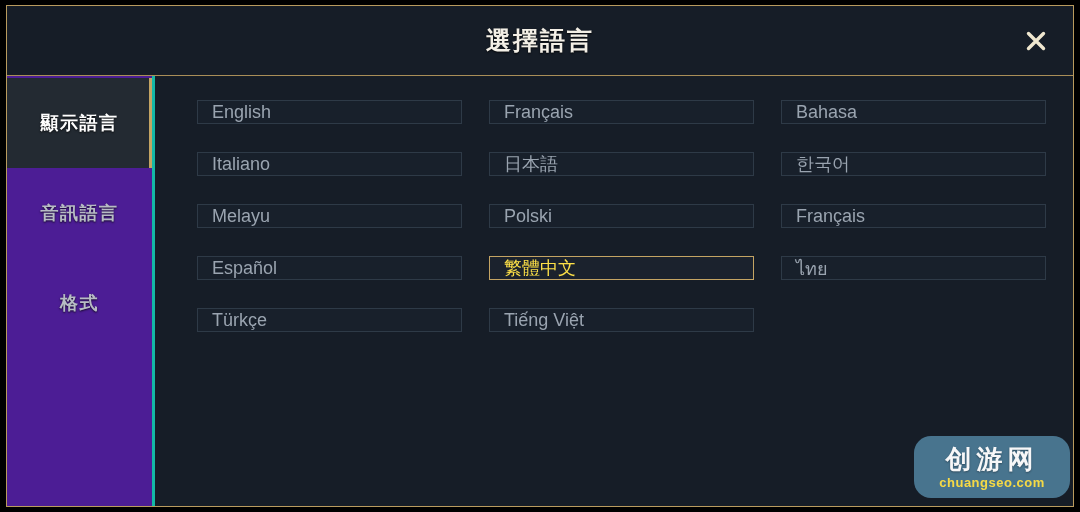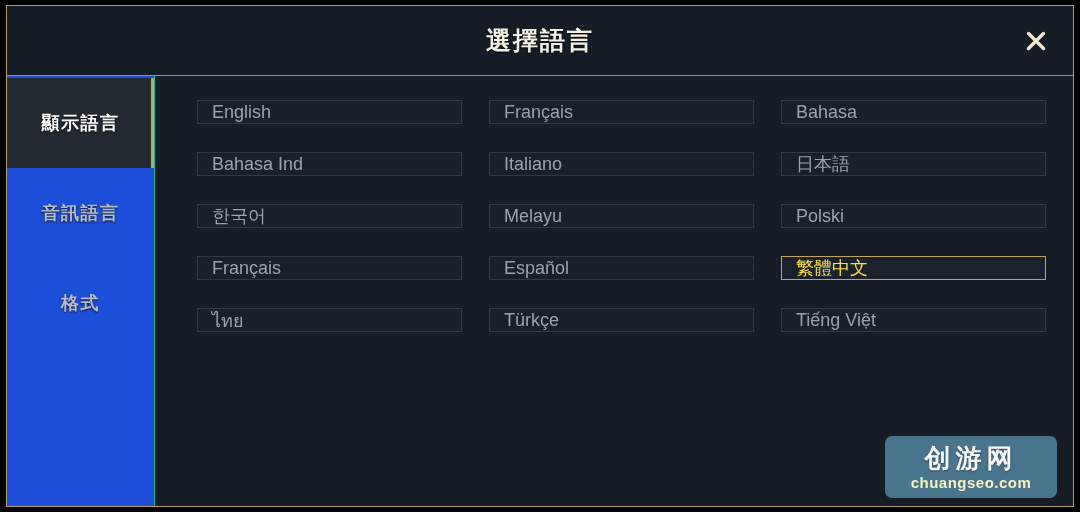--- a/index.html
+++ b/index.html
@@ -65,22 +65,22 @@
     display: flex;
     min-height: 0;
     position: relative;
   }
 
   
   #sidebar {
     flex: 0 0 148px;
     width: 148px;
     position: relative;
-    background: #1d4ed8;
-    border-right: 1px solid #14b8a6;
+    background: #4c1d95;
+    border-right: 3px solid #14b8a6;
     padding-top: 2px;
   }
 
   .sidebar-item {
     height: 90px;
     display: flex;
     align-items: center;
     justify-content: center;
     position: relative;
     cursor: pointer;
@@ -134,45 +134,45 @@
   }
   .lang-button.selected {
     border: 1px solid #c4a463;
     color: #fde047;
     background: #1b222d;
   }
 
   
   #watermark {
     position: absolute;
-    right: 17px;
+    right: 4px;
     bottom: 8px;
-    width: 172px;
+    width: 156px;
     height: 62px;
     background: #4a7792;
-    border-radius: 7px;
+    border-radius: 17px;
     display: flex;
     flex-direction: column;
     align-items: center;
     justify-content: center;
     opacity: .97;
   }
   #watermark-cn {
     font-family: "DejaVu Serif", "Liberation Serif", serif;
     font-size: 26px;
     font-weight: bold;
     color: #ffffff;
     letter-spacing: 5px;
     line-height: 1;
     text-shadow: 0 1px 2px rgba(0,0,0,.35);
   }
   #watermark-url {
-    font-size: 15px;
-    font-weight: bold;
-    color: #fef9c3;
+    font-size: 13px;
+    font-weight: bold;
+    color: #fde047;
     letter-spacing: .5px;
     line-height: 1;
     margin-top: 4px;
   }
 </style>
 </head>
 <body>
 
 <div id="dialog">
 
@@ -204,23 +204,20 @@
           <div class="lang-button">
             <span>English</span>
           </div>
           <div class="lang-button">
             <span>Français</span>
           </div>
           <div class="lang-button">
             <span>Bahasa</span>
           </div>
           <div class="lang-button">
-            <span>Bahasa Ind</span>
-          </div>
-          <div class="lang-button">
             <span>Italiano</span>
           </div>
           <div class="lang-button">
             <span>日本語</span>
           </div>
           <div class="lang-button">
             <span>한국어</span>
           </div>
           <div class="lang-button">
             <span>Melayu</span>

